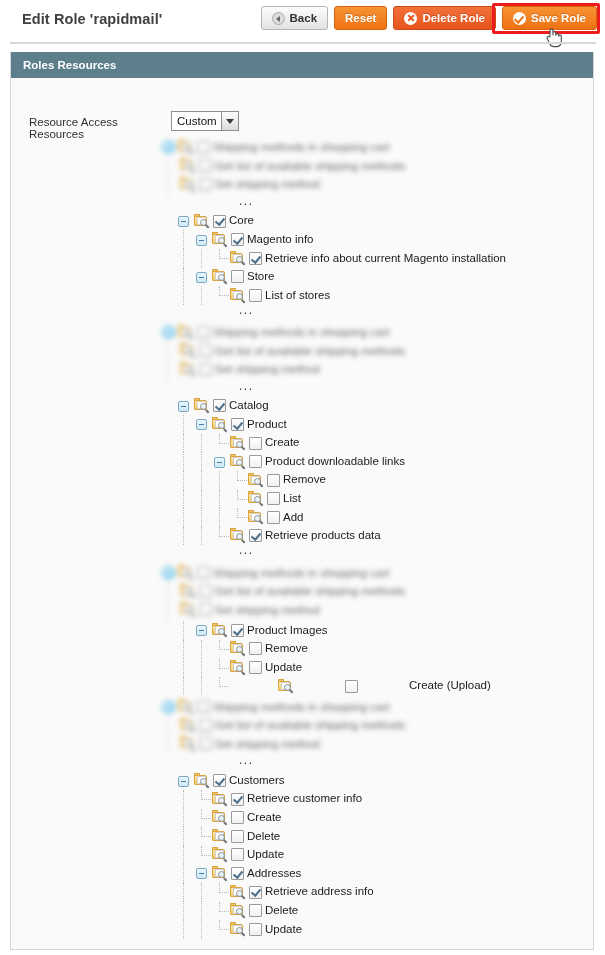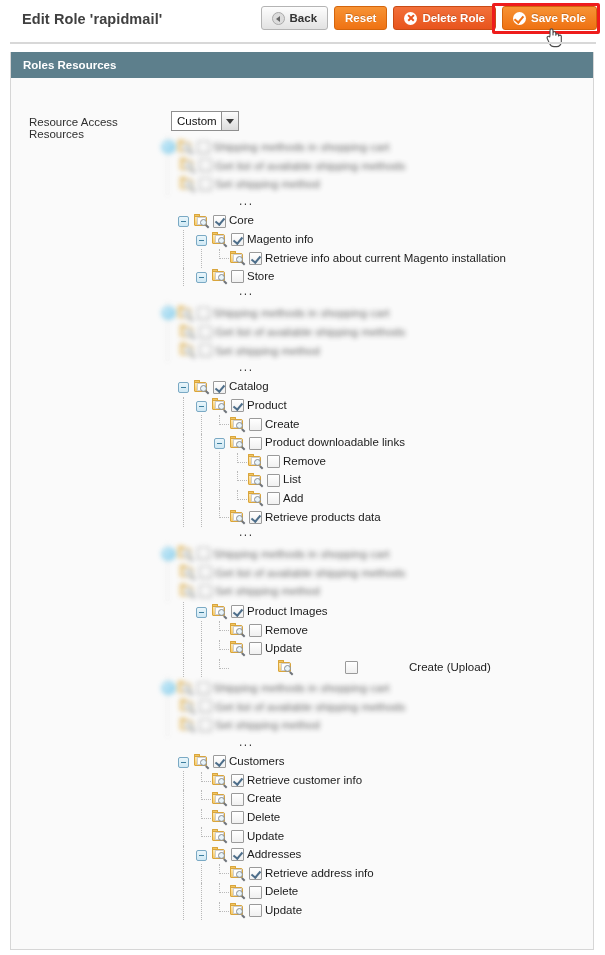--- a/index.html
+++ b/index.html
@@ -537,20 +537,36 @@
               <span class="folder">
                 <span class="ftab"></span>
                 <span class="fback"></span>
                 <span class="fpaper"></span>
                 <span class="mag"></span>
                 <span class="maghandle"></span>
               </span>
               <span class="cbx"></span>
               <span class="tlabel">Store</span>
             </div>
+            <div class="tnode" style="padding-left: 200px;">
+              <span class="guide" style="left: 172px;"></span>
+              <span class="guide" style="left: 190px;"></span>
+              <span class="slot">
+                <span class="elbow"></span>
+              </span>
+              <span class="folder">
+                <span class="ftab"></span>
+                <span class="fback"></span>
+                <span class="fpaper"></span>
+                <span class="mag"></span>
+                <span class="maghandle"></span>
+              </span>
+              <span class="cbx"></span>
+              <span class="tlabel">List of stores</span>
+            </div>
           </div>
           <div class="ellipsis">...</div>
           <div class="blurgroup">
             <span class="blur-guides" style="left: 156px;"></span>
             <div class="blurrow">
               <span class="spacer-w" style="width: 150px;"></span>
               <span class="globe"></span>
               <span class="folder">
                 <span class="ftab"></span>
                 <span class="fback"></span>

